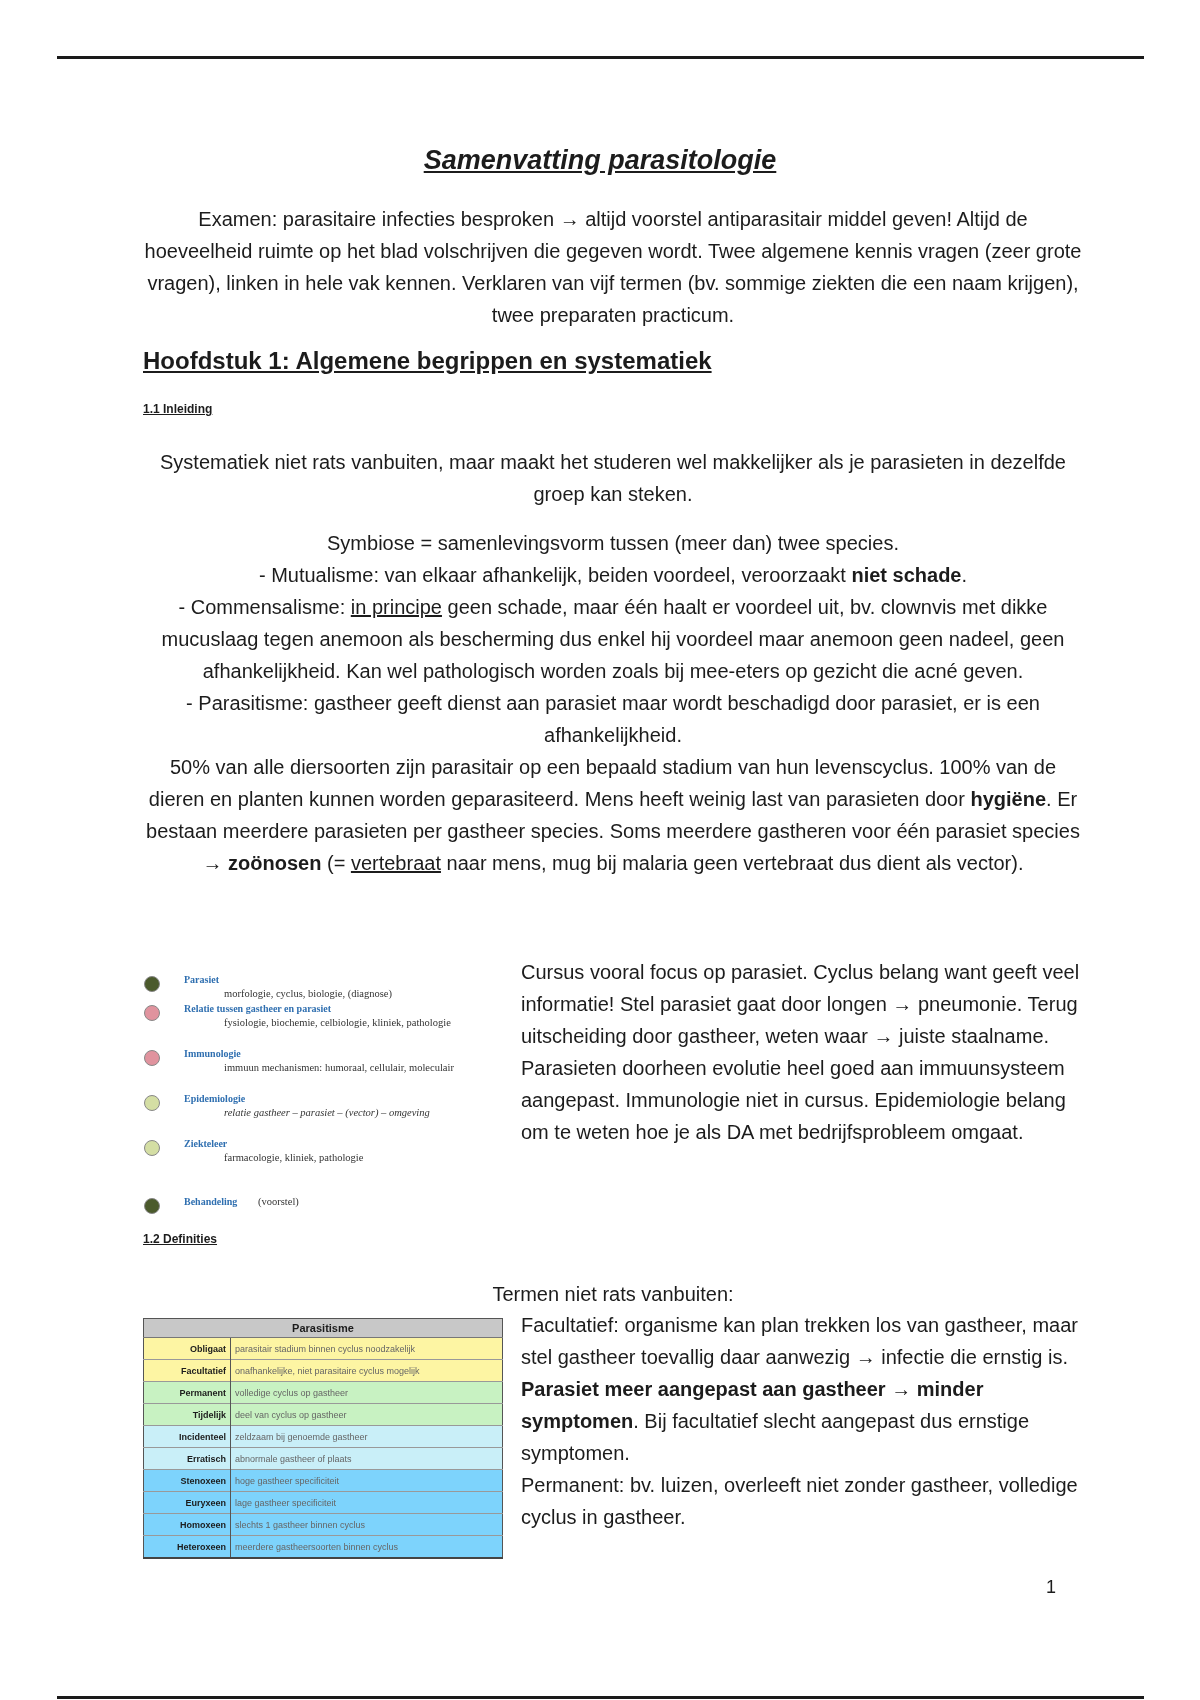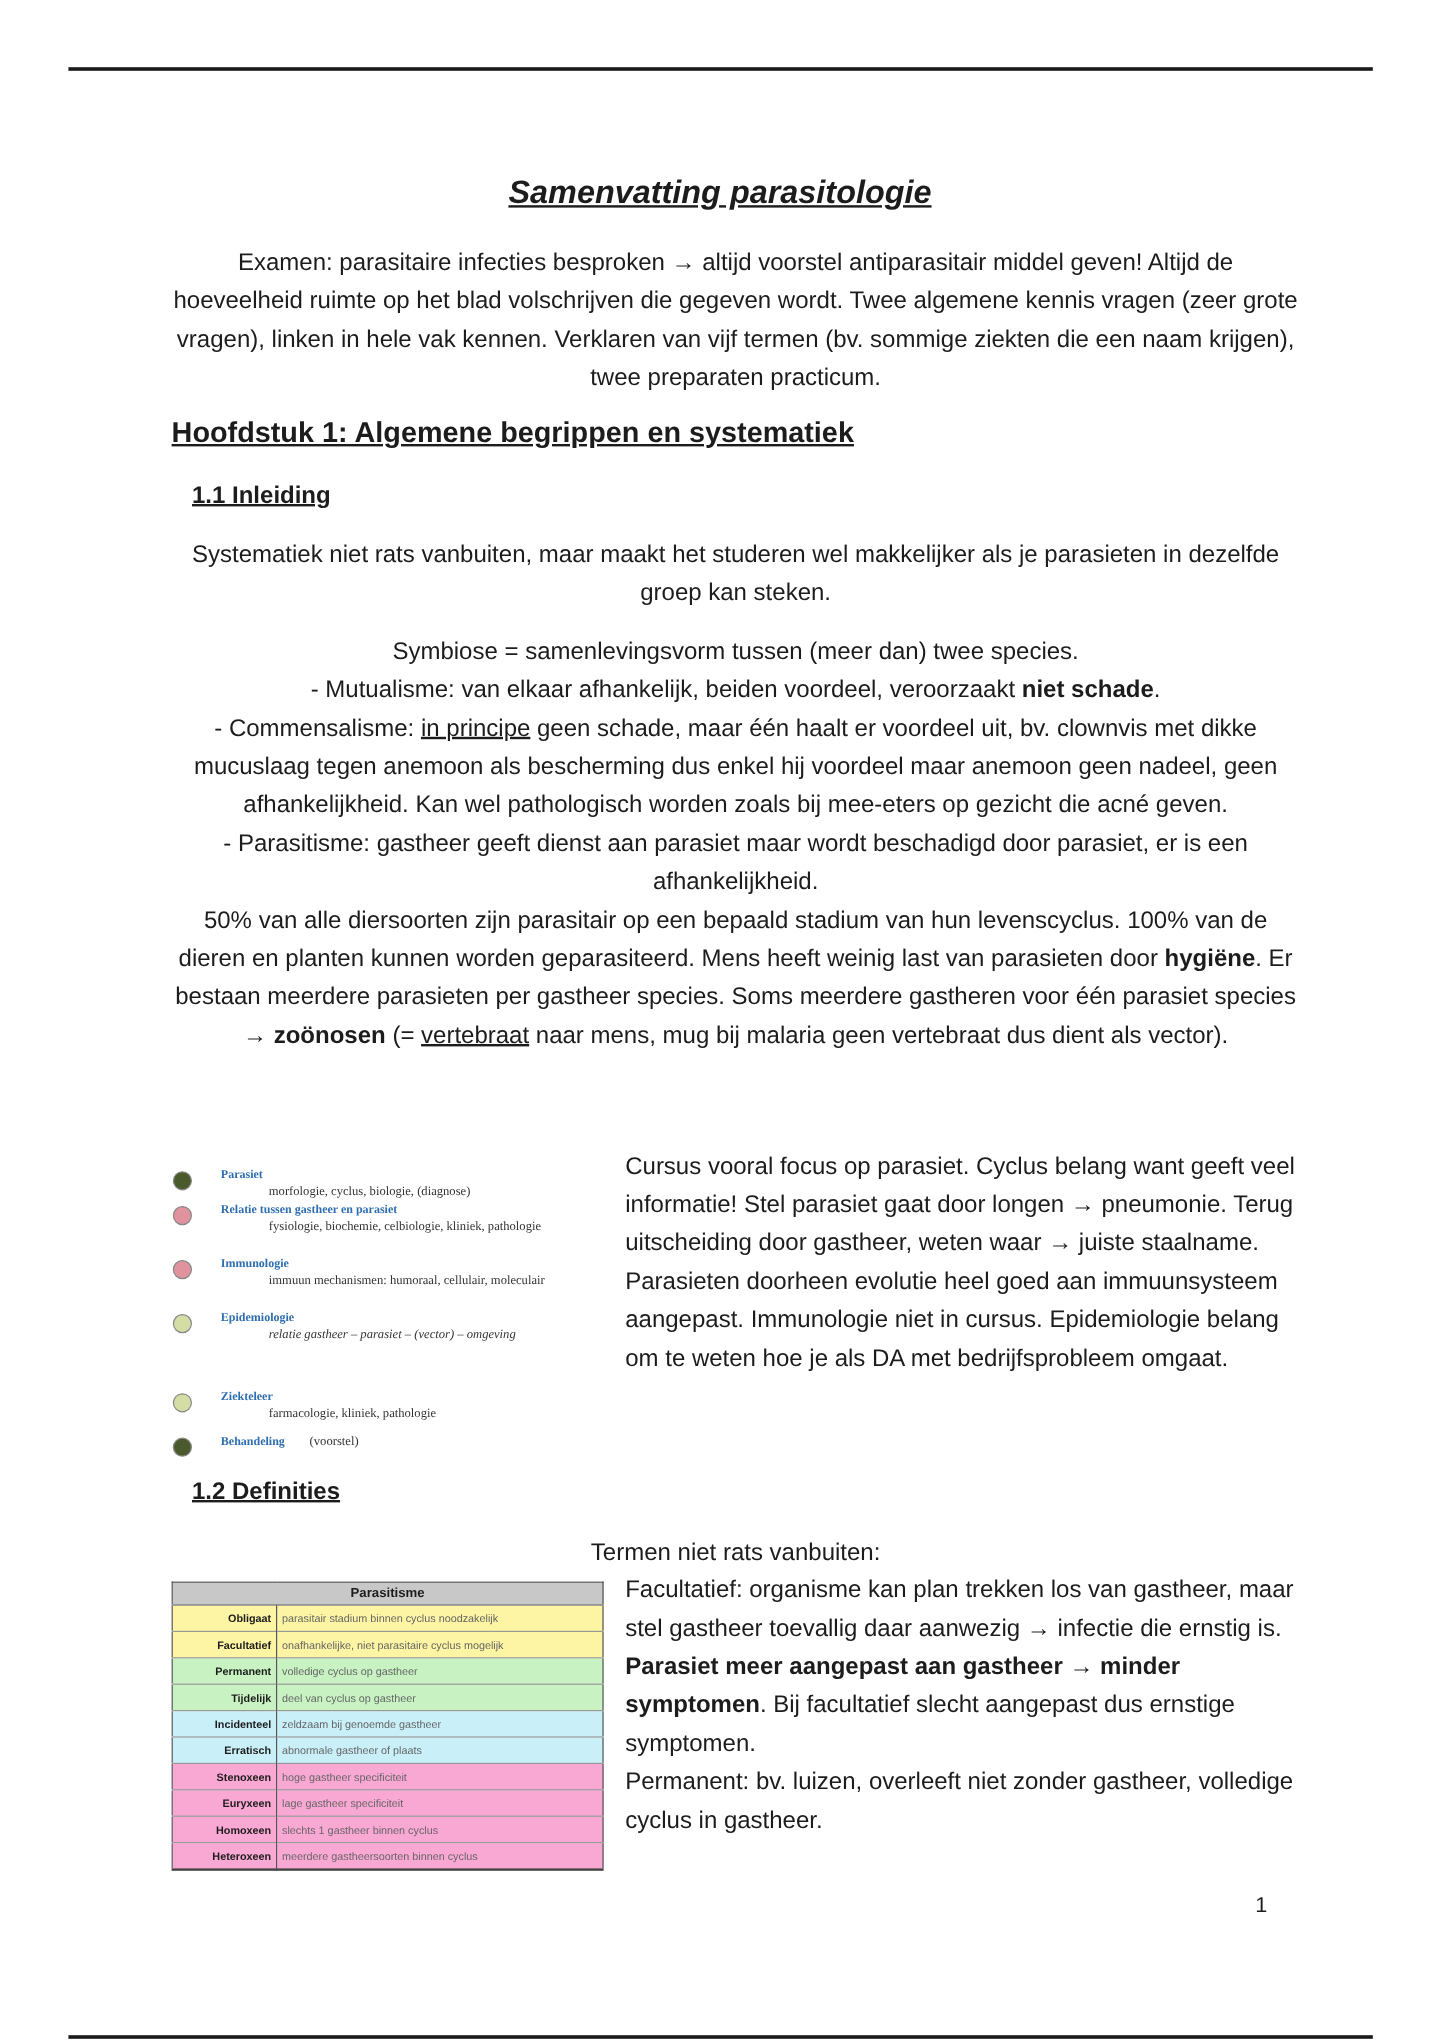--- a/index.html
+++ b/index.html
@@ -5,37 +5,37 @@
     html, body { margin: 0; padding: 0; background: #ffffff; }
     body { width: 1200px; height: 1700px; position: relative; overflow: hidden;
       font-family: "Liberation Sans", "DejaVu Sans", sans-serif; color: #1c1c1c; }
     .rule { position: absolute; left: 57px; width: 1087px; height: 3px; background: #1a1a1a; }
     .rule.top { top: 56px; }
     .rule.bottom { top: 1696px; }
     .title { position: absolute; top: 145px; left: 0; width: 1200px; text-align: center;
       font-size: 27px; font-weight: bold; font-style: italic; text-decoration: underline; }
     .para { position: absolute; left: 143px; width: 940px; font-size: 20px; line-height: 32px; margin: 0; text-align: center; }
     .h1 { position: absolute; left: 143px; top: 347px; font-size: 24px; font-weight: bold; text-decoration: underline; }
-    .h2 { position: absolute; left: 143px; font-size: 20px; font-weight: bold; text-decoration: underline; margin-left: 17px; }
+    .h2 { position: absolute; left: 143px; font-size: 12px; font-weight: bold; text-decoration: underline; }
     .ul { text-decoration: underline; }
     b { font-weight: bold; }
     .diagram { position: absolute; left: 140px; top: 958px; width: 370px; height: 250px; }
     .d-item { position: absolute; left: 0; width: 370px; height: 40px; }
     .d-dot { position: absolute; left: 4px; top: 2px; width: 14px; height: 14px; border-radius: 50%; border: 1px solid #888; }
     .d-head { position: absolute; left: 44px; top: 0; font-family: "Liberation Serif", serif; font-size: 10px; color: #2f6fb0; font-weight: bold; }
     .d-sub { position: absolute; left: 84px; top: 14px; font-family: "Liberation Serif", serif; font-size: 10.5px; color: #333; white-space: nowrap; }
     .rcol { position: absolute; left: 521px; width: 560px; font-size: 20px; line-height: 32px; margin: 0; }
     .table { position: absolute; left: 143px; top: 1318px; width: 360px; border: 1px solid #555; border-bottom: 2px solid #444; border-collapse: collapse; font-size: 9px; }
     .table th { background: #c8c8c8; font-weight: bold; font-size: 11px; height: 16px; border-bottom: 1px solid #777; }
     .table td { height: 21px; border-top: 1px solid #999; padding: 0 4px; color: #666; }
     .table td.k { width: 78px; text-align: right; font-weight: bold; color: #1c1c1c; border-right: 1px solid #555; }
     .g-yellow td { background: #fdf5a3; }
     .g-green td { background: #c8f2c2; }
     .g-cyan td { background: #c9eff8; }
-    .g-orange td { background: #f9a8d4; margin-top: 25px; }
+    .g-orange td { background: #7dd3fc; margin-top: 25px; }
     .pagenum { position: absolute; left: 1046px; top: 1577px; font-size: 18px; }
   </style>
 </head>
 <body>
 
 <div class="rule top"></div>
 
 <div class="title">Samenvatting parasitologie</div>
 
 <p class="para" style="top:203px;">Examen: parasitaire infecties besproken → altijd voorstel antiparasitair middel geven! Altijd de hoeveelheid ruimte op het blad volschrijven die gegeven wordt. Twee algemene kennis vragen (zeer grote vragen), linken in hele vak kennen. Verklaren van vijf termen (bv. sommige ziekten die een naam krijgen), twee preparaten practicum.</p>
@@ -68,21 +68,21 @@
   <div class="d-item" style="top:90px;">
     <span class="d-dot" style="background:#e0939e;"></span>
     <span class="d-head">Immunologie</span>
     <span class="d-sub">immuun mechanismen: humoraal, cellulair, moleculair</span>
   </div>
   <div class="d-item" style="top:135px;">
     <span class="d-dot" style="background:#d4dea4;"></span>
     <span class="d-head">Epidemiologie</span>
     <span class="d-sub" style="font-style:italic;">relatie  gastheer – parasiet – (vector) – omgeving</span>
   </div>
-  <div class="d-item" style="top:180px;margin-top:21px;">
+  <div class="d-item" style="top:180px;">
     <span class="d-dot" style="background:#d4dea4;"></span>
     <span class="d-head">Ziekteleer</span>
     <span class="d-sub">farmacologie, kliniek, pathologie</span>
   </div>
   <div class="d-item" style="top:225px;margin-top:13px;">
     <span class="d-dot" style="background:#4b5a2c;"></span>
     <span class="d-head">Behandeling</span>
     <span class="d-sub" style="left:118px; top:0px;">(voorstel)</span>
   </div>
 </div>

